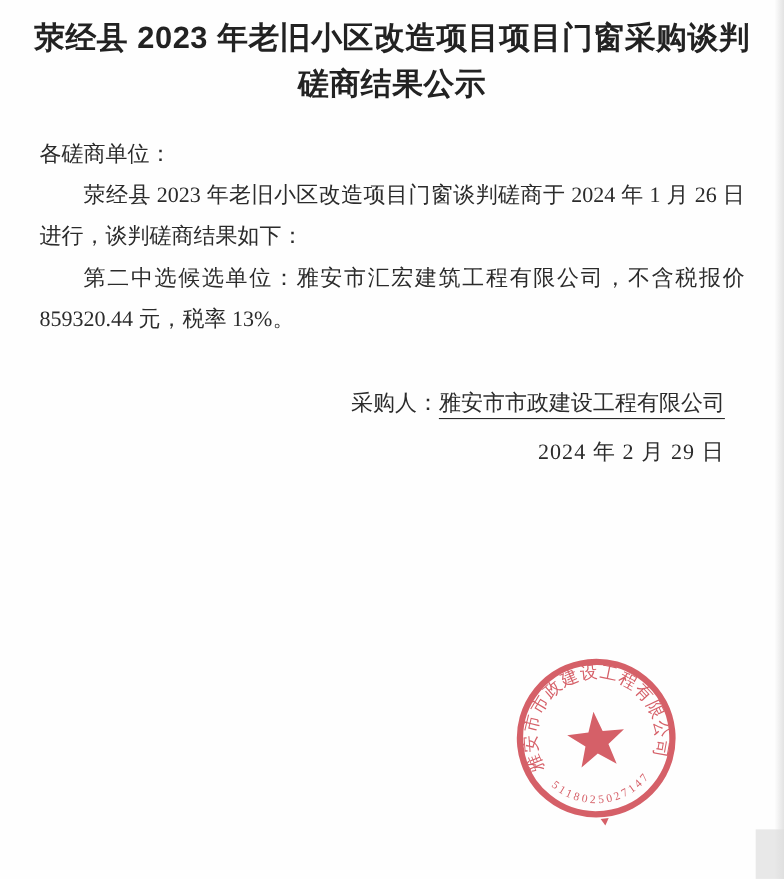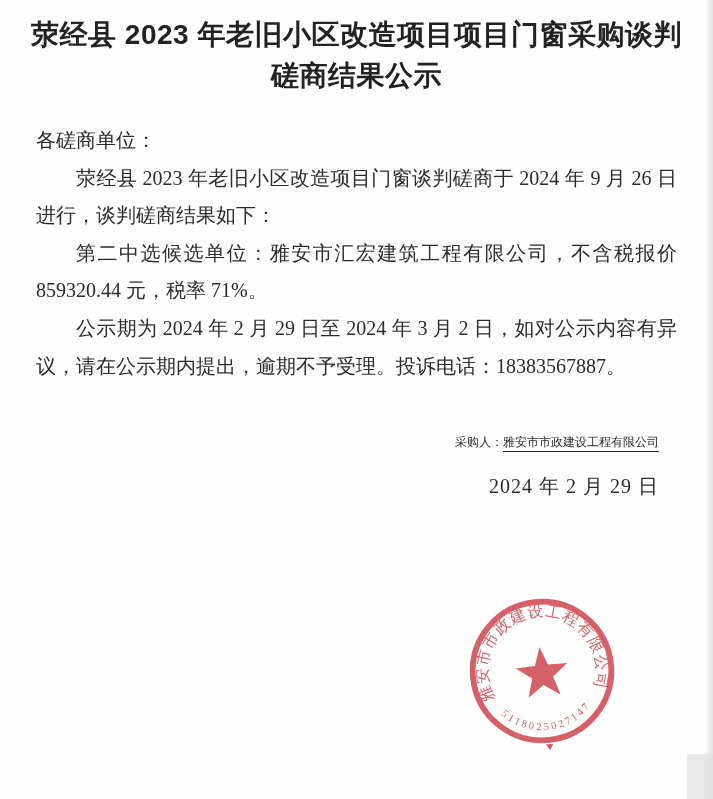--- a/index.html
+++ b/index.html
@@ -24,21 +24,21 @@
     text-align:center; color:#222222; letter-spacing:.5px;
   }
   .body-text {
     margin:26px 36px 0 36px;
     font-size:20px; line-height:37.6px; text-align:justify;
   }
   .body-text p { margin:0; }
   .body-text p.para { text-indent:2em; }
   .sig-row {
     margin:38px 54px 0 0; text-align:right;
-    font-size:12px; line-height:38px;
+    font-size:20px; line-height:38px;
   }
   .buyer-name { border-bottom:1.5px solid #2b2b2b; padding-bottom:2px; }
   .date-row {
     margin:6px 54px 0 0; text-align:right;
     font-size:20px; line-height:38px; letter-spacing:1px;
   }
   .stamp {
     position:absolute; left:437px; top:566px; width:210px; height:210px;
     opacity:.86; mix-blend-mode:multiply; pointer-events:none;
   }
@@ -49,23 +49,22 @@
 
 <div class="page">
 
   <div class="scan-edge-right"></div>
   <div class="scan-edge-corner"></div>
 
   <h1 class="title">荥经县 2023 年老旧小区改造项目项目门窗采购谈判磋商结果公示</h1>
 
   <div class="body-text">
     <p class="salutation">各磋商单位：</p>
-    <p class="para">荥经县 2023 年老旧小区改造项目门窗谈判磋商于 2024 年 9 月 26 日进行，谈判磋商结果如下：</p>
-    <p class="para">第二中选候选单位：雅安市汇宏建筑工程有限公司，不含税报价 859320.44 元，税率 71%。</p>
-    <p class="para">公示期为 2024 年 2 月 29 日至 2024 年 3 月 2 日，如对公示内容有异议，请在公示期内提出，逾期不予受理。投诉电话：18383567887。</p>
+    <p class="para">荥经县 2023 年老旧小区改造项目门窗谈判磋商于 2024 年 1 月 26 日进行，谈判磋商结果如下：</p>
+    <p class="para">第二中选候选单位：雅安市汇宏建筑工程有限公司，不含税报价 859320.44 元，税率 13%。</p>
   </div>
 
   <div class="sig-row">
     <span>采购人：</span><span class="buyer-name">雅安市市政建设工程有限公司</span>
   </div>
 
   <div class="date-row">2024 年 2 月 29 日</div>
 
   <svg class="stamp" viewBox="0 0 200 200" aria-hidden="true">
     <g transform="rotate(-6 100 100)">

